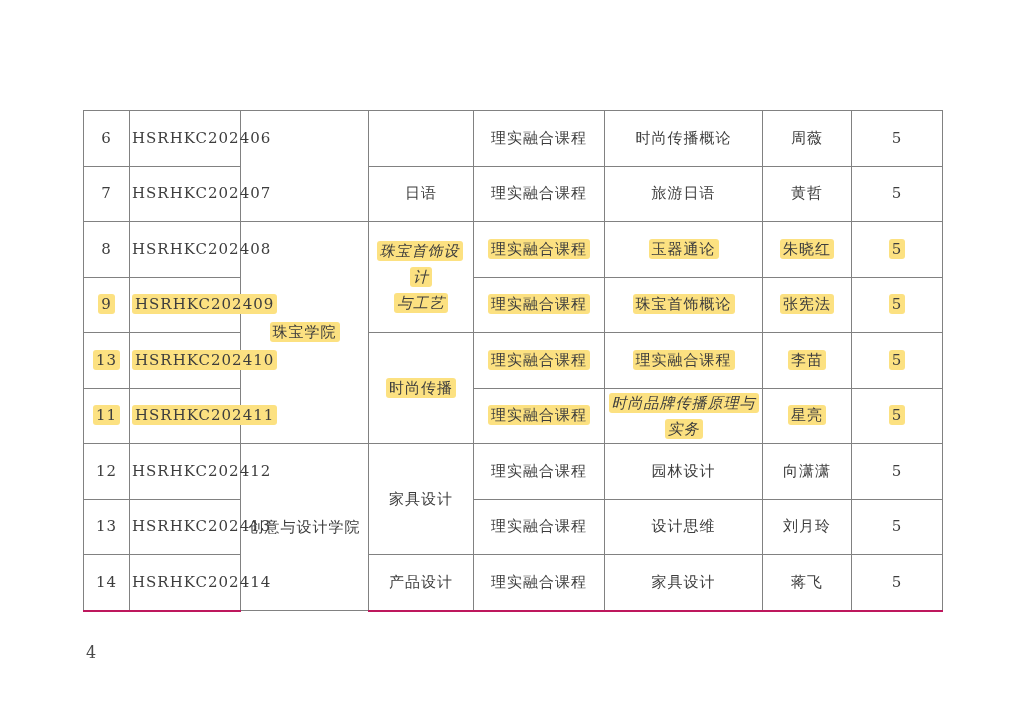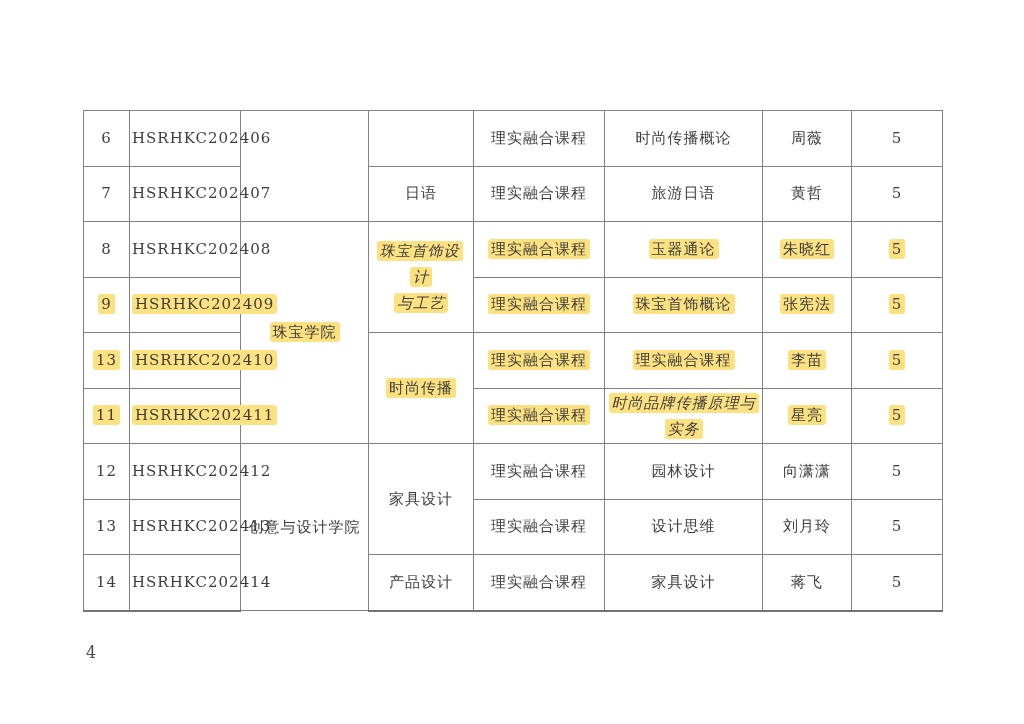--- a/index.html
+++ b/index.html
@@ -25,21 +25,21 @@
   .course-table td {
     border: 1px solid #818181;
     text-align: center;
     vertical-align: middle;
     height: 54.5px;
     padding: 0 2px;
     font-size: 15px;
     letter-spacing: 1px;
     line-height: 25px;
   }
-  .course-table tr:last-child td { border-bottom: 2px solid #737373; text-align: center; }
+  .course-table tr:last-child td { border-bottom: 2px solid #be185d; text-align: center; }
   .code { font-size: 14px; letter-spacing: 0.5px; }
   .hl {
     background: #fce181;
     border-radius: 3px;
     padding: 1px 3px;
     box-decoration-break: clone;
   }
   .line { line-height: 26px; font-style: italic; }
   .page-number {
     position: absolute;

